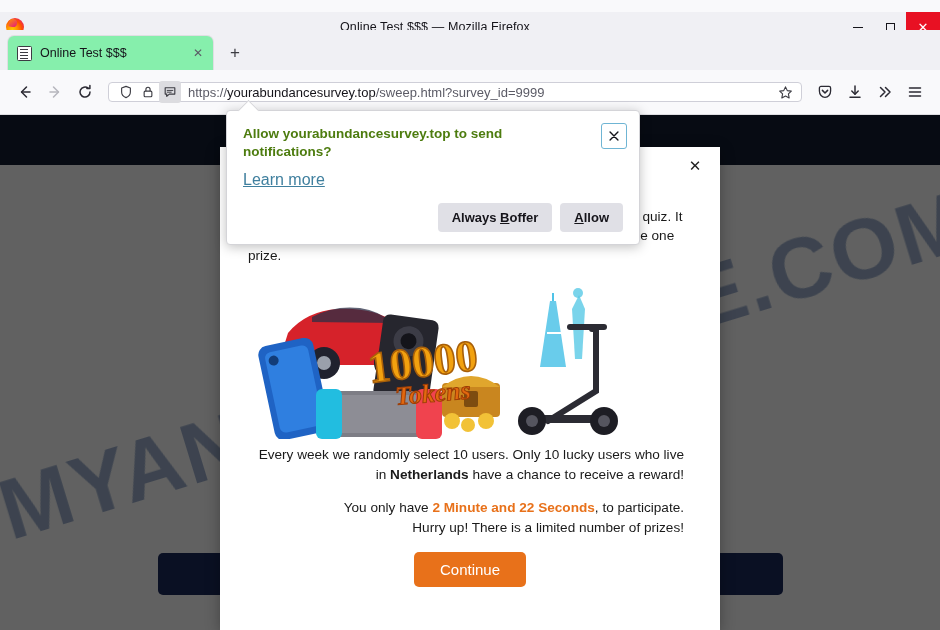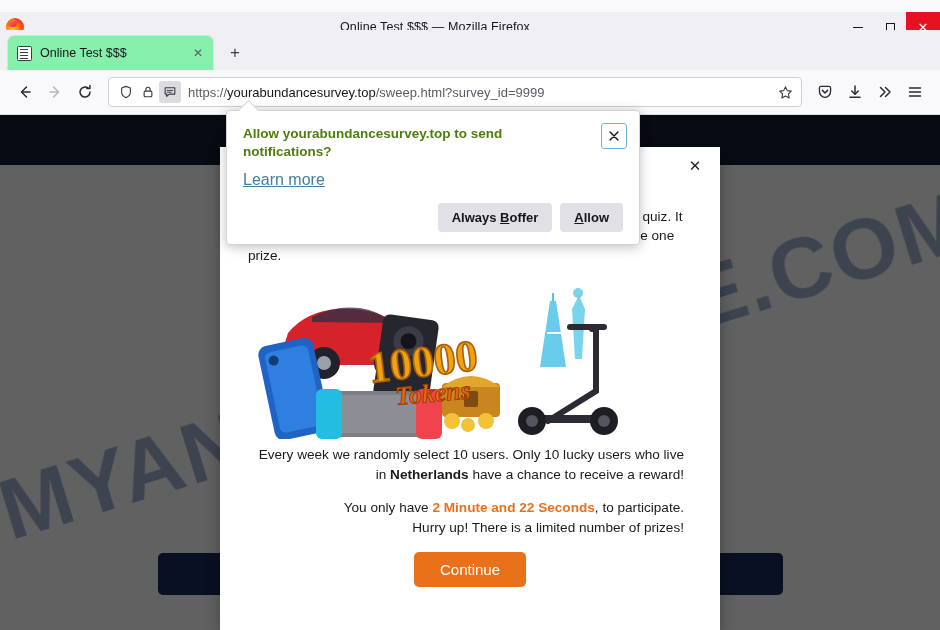--- a/index.html
+++ b/index.html
@@ -107,21 +107,21 @@
     display: flex; align-items: center;
     padding: 0 10px;
   }
   .navbtn {
     width: 30px; height: 30px; flex: none;
     display: flex; align-items: center; justify-content: center;
     color: #2b2a33;
   }
   .navbtn.disabled { color: #b6b6bd; }
   .urlbar {
-    flex: 1; height: 30px; margin: 0 8px;
+    flex: 1; height: 20px; margin: 0 8px;
     background: #ffffff;
     border: 1px solid #cfcfd8;
     border-radius: 4px;
     display: flex; align-items: center;
     padding: 0 4px 0 6px;
     min-width: 0;
   }
   .ub-icon {
     width: 22px; height: 22px; flex: none;
     display: flex; align-items: center; justify-content: center;

